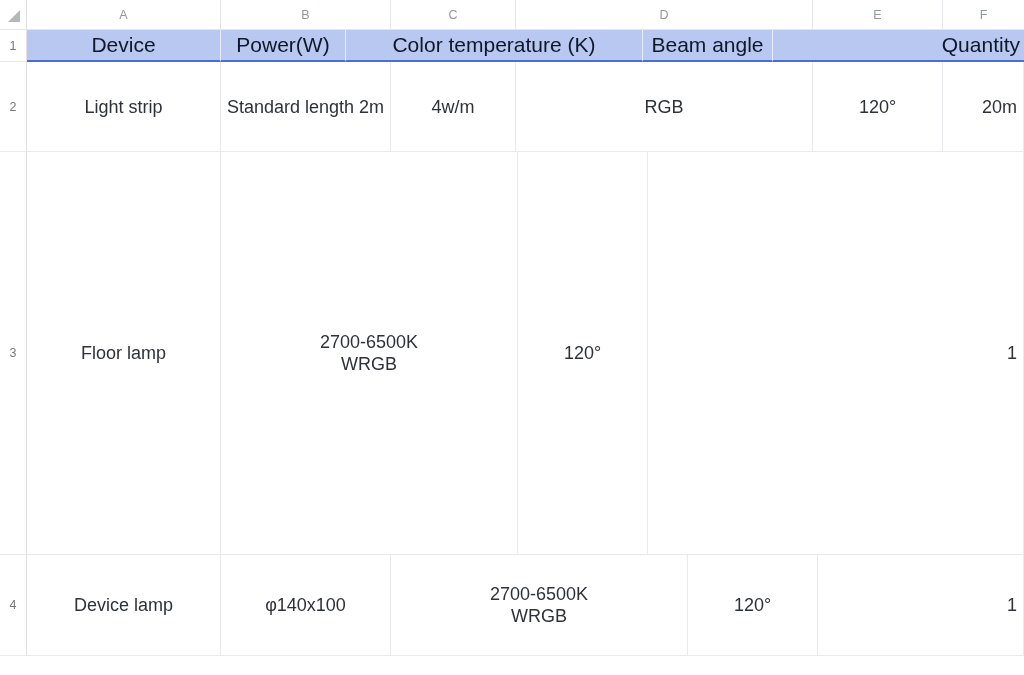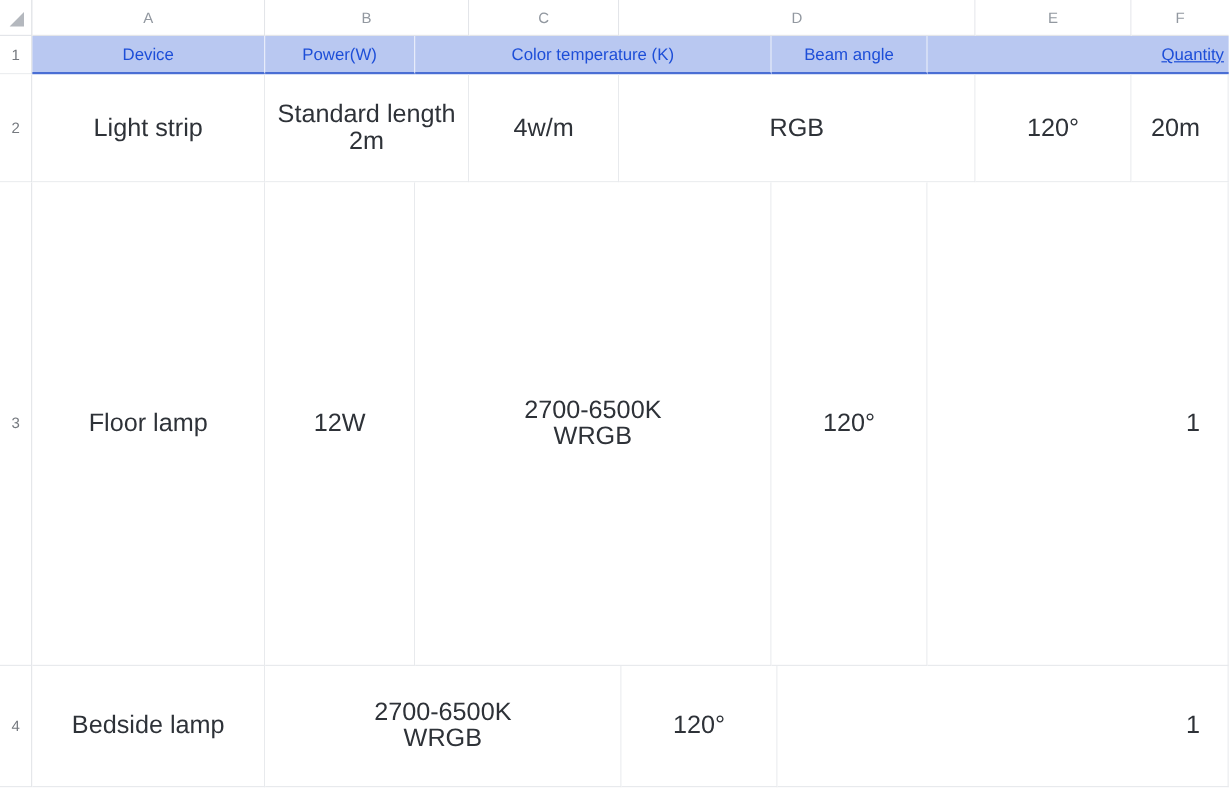--- a/index.html
+++ b/index.html
@@ -32,35 +32,35 @@
   
   .gutter {
     display: flex; align-items: center; justify-content: center;
     font-size: 12.5px; color: #75797f; background: #ffffff;
     border-right: 1px solid #dfe1e5; border-bottom: 1px solid #e8eaed;
   }
 
   
   .cell {
     display: flex; align-items: center; justify-content: center;
-    font-size: 21px; white-space: pre-line; text-align: center; line-height: 22px;
+    font-size: 18px; white-space: pre-line; text-align: center; line-height: 22px;
     border-right: 1px solid #e8eaed; border-bottom: 1px solid #e8eaed;
     background: #ffffff; overflow: hidden;
   }
-  .cell.right { justify-content: flex-end; padding-right: 23px; text-align: right; }
+  .cell.right { justify-content: flex-end; padding-right: 6px; text-align: right; }
 
   
   .hdr-row { height: 32px; }
   .hdr-row .cell {
-    background: #b9c8f1; color: #1d4ed8;
+    background: #b9c8f1; color: #0f172a;
     border-right: 1px solid rgba(255,255,255,0.65);
     border-bottom: 2px solid #4a6ed4;
-    font-size: 14px;
+    font-size: 21px;
   }
-  .hdr-row .cell:last-child { border-right: none; text-decoration: underline; }
+  .hdr-row .cell:last-child { border-right: none; }
   .hdr-row .gutter { border-bottom: 1px solid #e8eaed; }
 
   .r2 { height: 90px; }
   .r3 { height: 403px; }
   .r4 { height: 101px; }
 
   .filler { height: 19px; background: #ffffff; width: 1024px; }
 </style>
 </head>
 <body>
@@ -96,30 +96,30 @@
     <div class="cell w-b">Standard length 2m</div>
     <div class="cell w-c">4w/m</div>
     <div class="cell w-d">RGB</div>
     <div class="cell w-e">120°</div>
     <div class="cell w-f right">20m</div>
   </div>
 
   <div class="row r3">
     <div class="gutter w-gutter">3</div>
     <div class="cell w-a">Floor lamp</div>
-    <div class="cell w-c">12W</div>
     <div class="cell w-d">2700-6500K
 WRGB</div>
     <div class="cell w-e">120°</div>
     <div class="cell w-f right">1</div>
   </div>
 
   <div class="row r4">
     <div class="gutter w-gutter">4</div>
-    <div class="cell w-a">Bedside lamp</div>
+    <div class="cell w-a">Device lamp</div>
+    <div class="cell w-b">φ140x100</div>
     <div class="cell w-d">2700-6500K
 WRGB</div>
     <div class="cell w-e">120°</div>
     <div class="cell w-f right">1</div>
   </div>
 
   <div class="filler"></div>
 
 </div>
 

